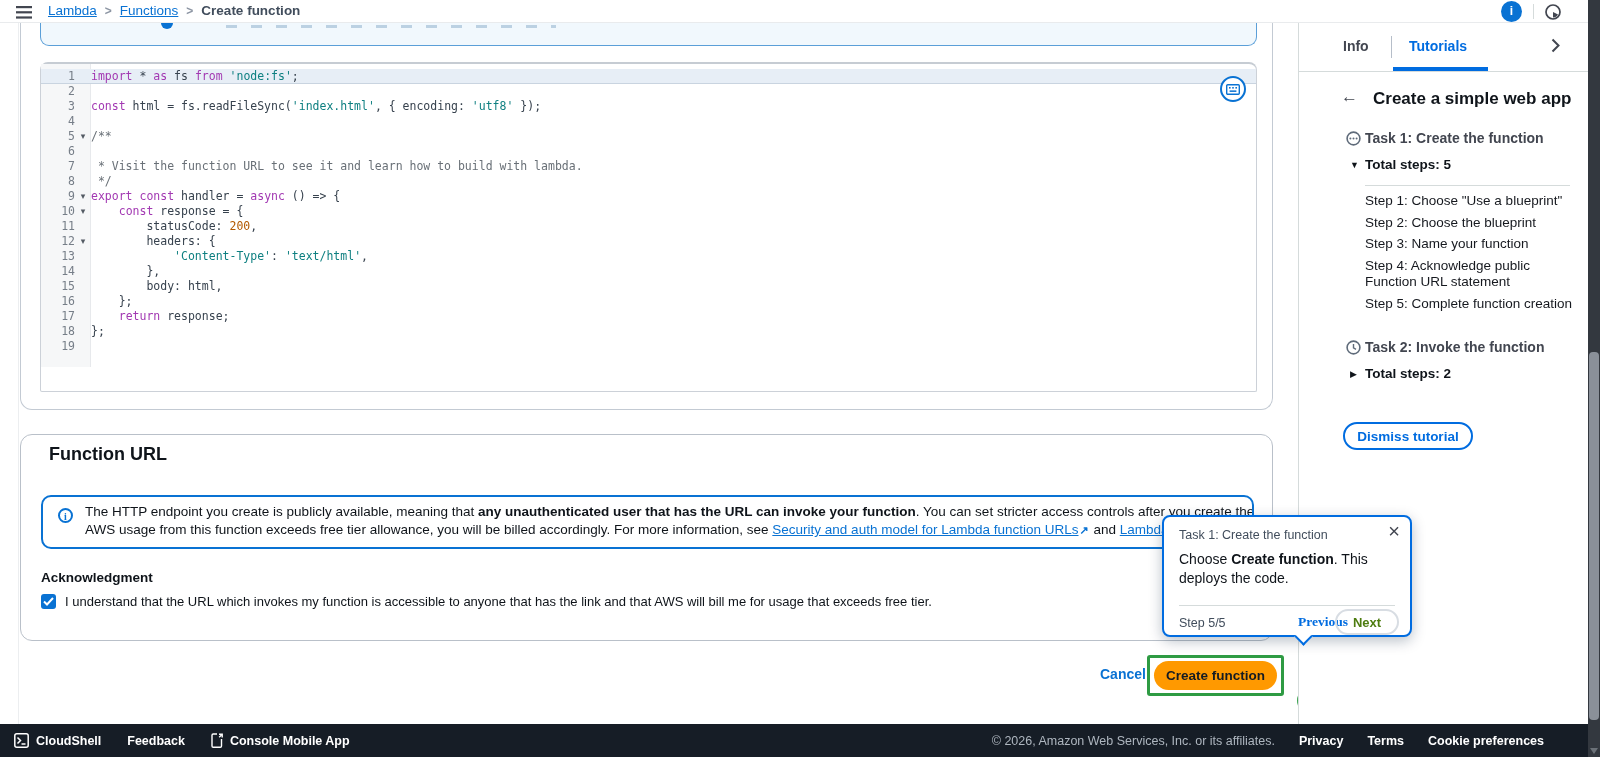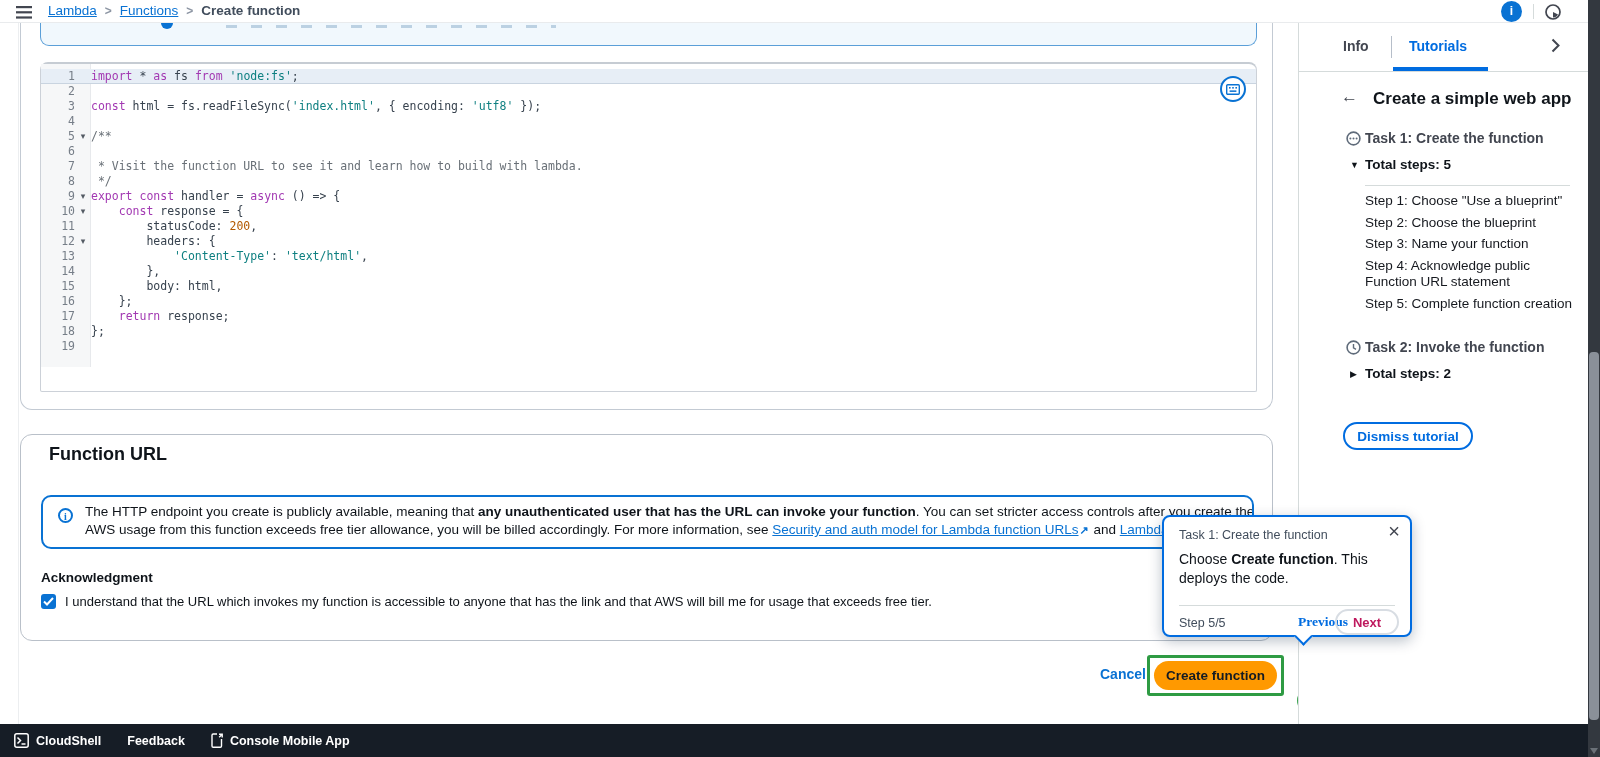--- a/index.html
+++ b/index.html
@@ -88,21 +88,21 @@
     border-radius:8px;box-shadow:0 4px 14px rgba(0,28,58,.28);z-index:40;}
   #popup-caret{position:absolute;left:133px;bottom:-8px;width:13px;height:13px;background:#fff;transform:rotate(45deg);
     border-right:2px solid #006ce0;border-bottom:2px solid #006ce0;}
   #popup-title{position:absolute;left:15px;top:11px;font-size:12.5px;color:#414d5c;}
   #popup-close{position:absolute;right:10px;top:3px;font-size:20px;color:#424650;cursor:pointer;line-height:22px;}
   #popup-body{position:absolute;left:15px;top:33px;width:222px;font-size:14px;line-height:19px;color:#0f141a;}
   #popup-divider{position:absolute;left:15px;right:15px;top:88px;border-top:1px solid #d5dbdb;}
   #popup-step{position:absolute;left:15px;top:99px;font-size:12.5px;color:#414d5c;}
   #popup-prev{position:absolute;left:134px;top:97px;font-size:13.5px;font-weight:700;color:#006ce0;cursor:pointer;font-family:Liberation Serif, serif;}
   #popup-next{position:absolute;right:11px;top:92px;width:64px;height:26px;border-radius:13px;border:2px solid #d8dde3;
-    color:#be185d;font-size:13px;font-weight:700;display:flex;align-items:center;justify-content:center;}
+    color:#4d7c0f;font-size:13px;font-weight:700;display:flex;align-items:center;justify-content:center;}
 
   
   #panel{position:absolute;left:1298px;top:23px;width:290px;height:701px;background:#fff;border-left:1px solid #d5dbdb;}
   #tabs-row{position:absolute;left:0;top:0;width:100%;height:49px;border-bottom:1px solid #d5dbdb;}
   #tab-info{position:absolute;left:44px;top:15px;font-size:14px;font-weight:700;color:#424650;cursor:pointer;}
   #tabs-divider{position:absolute;left:92px;top:13px;height:22px;width:1px;background:#b6bec9;}
   #tab-tutorials{position:absolute;left:110px;top:15px;font-size:14px;font-weight:700;color:#006ce0;cursor:pointer;}
   #tab-underline{position:absolute;left:94px;top:44px;width:95px;height:4px;background:#006ce0;}
   #panel-chevron{position:absolute;left:252px;top:15px;cursor:pointer;}
   #back-arrow{position:absolute;left:42px;top:64px;font-size:17px;color:#424650;cursor:pointer;}
@@ -383,20 +383,28 @@
       <span>Feedback</span>
     </span>
     <span class="bbar-item">
       <svg width="12" height="15" viewBox="0 0 12 15">
           <path d="M10.5 6 V13 a1.2 1.2 0 0 1 -1.2 1.2 H2.2 A1.2 1.2 0 0 1 1 13 V2.2 A1.2 1.2 0 0 1 2.2 1 H6" fill="none" stroke="#fff" stroke-width="1.4"></path>
           <polyline points="8,1.2 11.2,1.2 11.2,4.4" fill="none" stroke="#fff" stroke-width="1.4"></polyline>
           <line x1="11" y1="1.4" x2="8.2" y2="4.2" stroke="#fff" stroke-width="1.4"></line>
         </svg>
       <span>Console Mobile App</span>
     </span>
+    <span id="bbar-right">
+      <span id="copyright">© 2026, Amazon Web Services, Inc. or its affiliates.</span>
+      <span id="footer-links" style="display:flex;gap:24px;">
+          <span class="bbar-link">Privacy</span>
+          <span class="bbar-link">Terms</span>
+          <span class="bbar-link">Cookie preferences</span>
+        </span>
+    </span>
   </div>
 
   <div id="side-border"></div>
 
   <div id="scrollbar">
     <div id="scroll-thumb"></div>
     <div id="scroll-arrow"></div>
   </div>
 
 </div>

